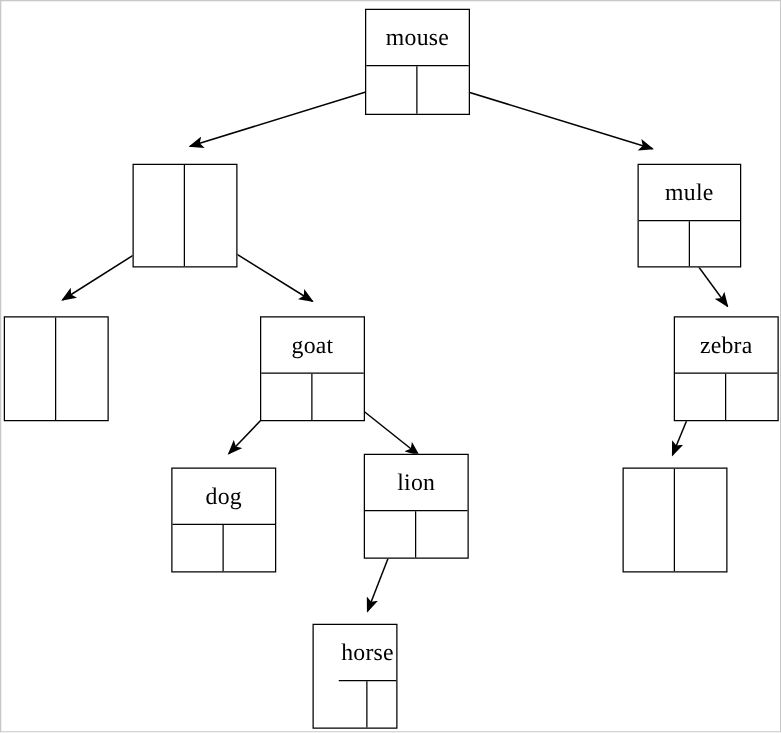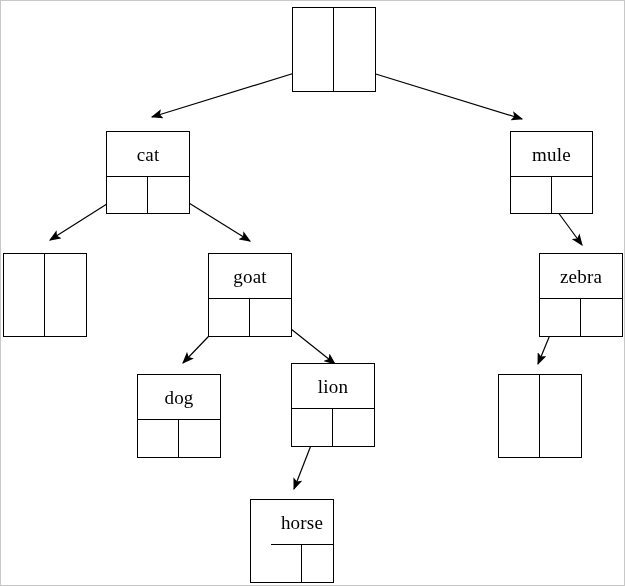--- a/index.html
+++ b/index.html
@@ -81,27 +81,27 @@
         <line x1="540" y1="188" x2="581" y2="244" stroke="#000000" stroke-width="1.2" marker-end="url(#arrowhead)"></line>
         <line x1="230" y1="312" x2="182" y2="362" stroke="#000000" stroke-width="1.2" marker-end="url(#arrowhead)"></line>
         <line x1="270" y1="312" x2="334" y2="363" stroke="#000000" stroke-width="1.2" marker-end="url(#arrowhead)"></line>
         <line x1="558" y1="312" x2="537" y2="363" stroke="#000000" stroke-width="1.2" marker-end="url(#arrowhead)"></line>
         <line x1="314" y1="434" x2="293" y2="488" stroke="#000000" stroke-width="1.2" marker-end="url(#arrowhead)"></line>
       </g>
   </svg>
 
   <div id="nodes-layer">
       <div class="node" style="left: 291px; top: 6px; width: 84px; height: 85px;">
+        <div class="node-label" style="height: 45px;">mouse</div>
         <div class="node-pointers">
           <div class="ptr left"></div>
           <div class="ptr right"></div>
         </div>
       </div>
       <div class="node" style="left: 105px; top: 130px; width: 84px; height: 83px;">
-        <div class="node-label" style="height: 45px;">cat</div>
         <div class="node-pointers">
           <div class="ptr left"></div>
           <div class="ptr right"></div>
         </div>
       </div>
       <div class="node" style="left: 476px; top: 130px; width: 83px; height: 83px; margin-left: 33px;">
         <div class="node-label" style="height: 45px;">mule</div>
         <div class="node-pointers">
           <div class="ptr left"></div>
           <div class="ptr right"></div>
@@ -140,21 +140,21 @@
           <div class="ptr left"></div>
           <div class="ptr right"></div>
         </div>
       </div>
       <div class="node" style="left: 497px; top: 373px; width: 84px; height: 84px;">
         <div class="node-pointers">
           <div class="ptr left"></div>
           <div class="ptr right"></div>
         </div>
       </div>
-      <div class="node" style="left: 249px; top: 498px; width: 84px; height: 84px; padding-left: 20px;">
+      <div class="node" style="left: 249px; top: 498px; width: 68px; height: 84px; padding-left: 20px;">
         <div class="node-label" style="height: 45px;">horse</div>
         <div class="node-pointers">
           <div class="ptr left"></div>
           <div class="ptr right"></div>
         </div>
       </div>
     </div>
 
 </div>
 

